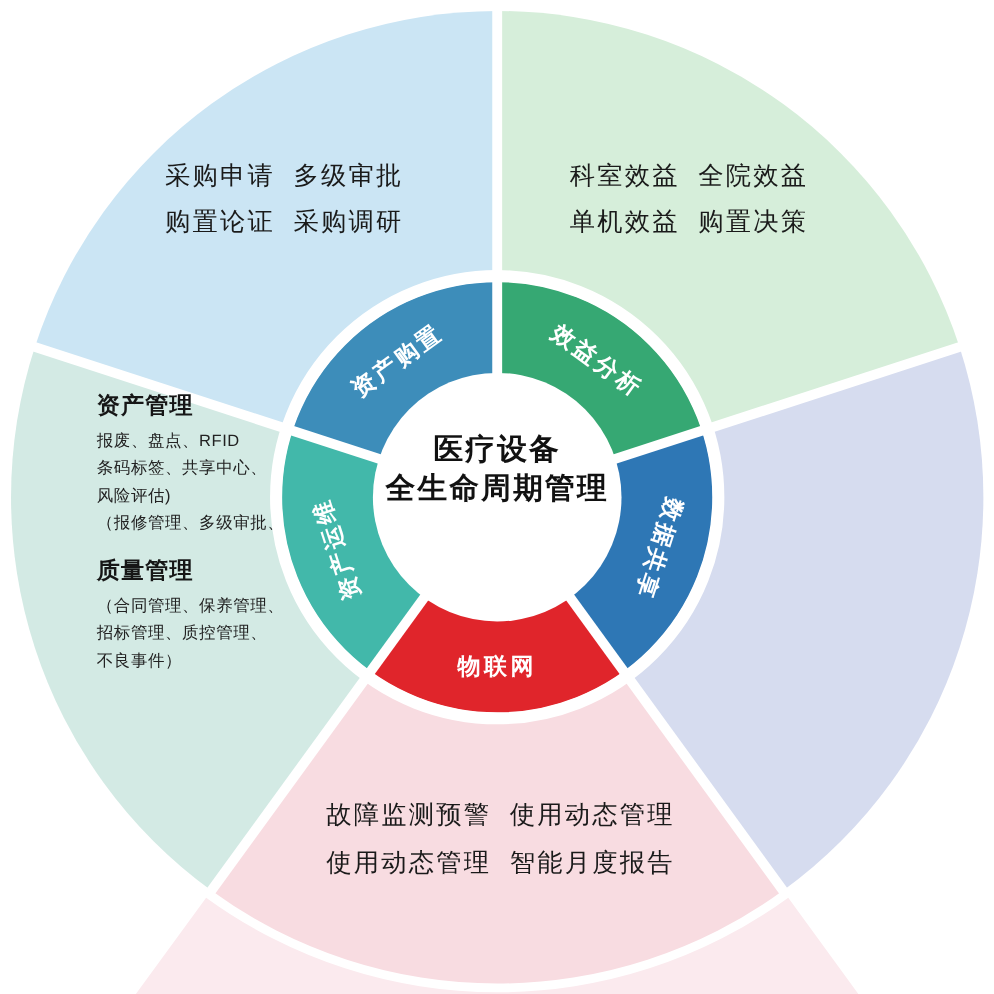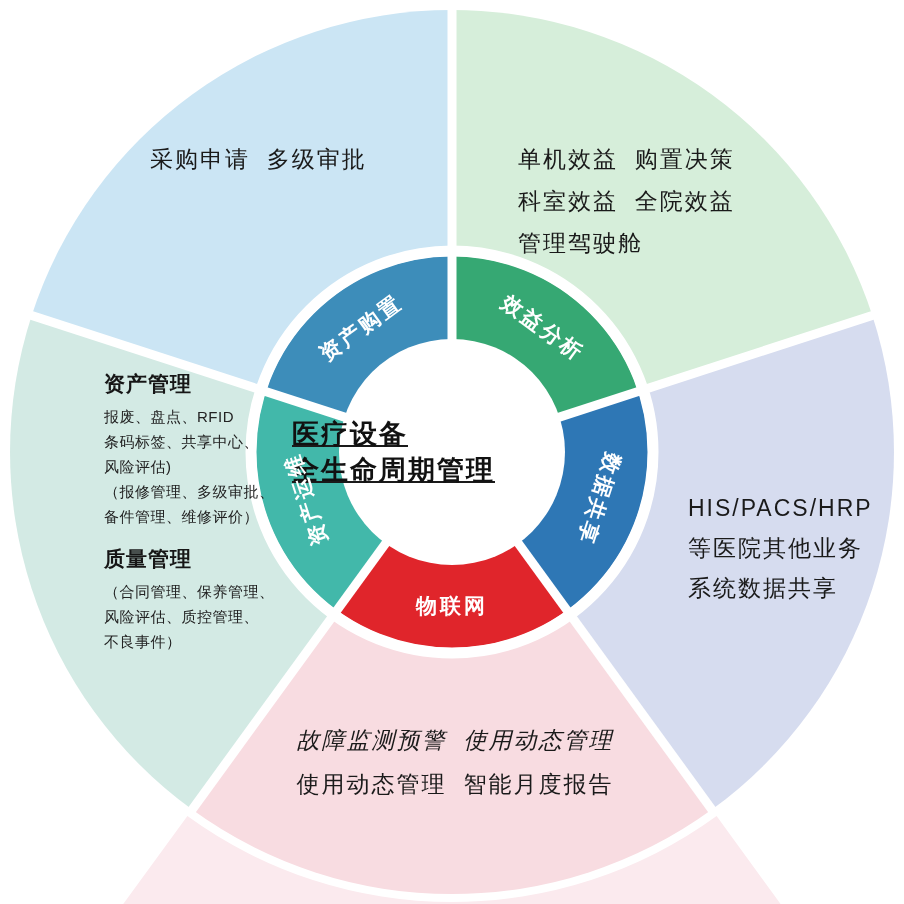--- a/index.html
+++ b/index.html
@@ -24,24 +24,24 @@
   .line {
     white-space: pre;
     font-size: 23px;
     line-height: 42px;
     font-weight: 500;
     letter-spacing: 2px;
     color: #1a1a1a;
   }
   .center-title {
     left: 452px;
-    top: 452px;
+    top: 426px;
     transform: translate(-50%, -50%);
+    text-align: center;
     width: 320px;
-    text-decoration: underline;
   }
   .center-title .ct-line {
     font-size: 27px;
     font-weight: bold;
     line-height: 36px;
     letter-spacing: 2px;
     color: #111111;
   }
   .ring-label {
     transform-origin: center center;
@@ -107,47 +107,41 @@
   </div>
 
   <div class="abs ring-label" style="left:361px; top:328px; transform:translate(-50%,-50%) rotate(-36deg);">资产购置</div>
   <div class="abs ring-label" style="left:543px; top:328px; transform:translate(-50%,-50%) rotate(36deg);">效益分析</div>
   <div class="abs ring-label" style="left:599px; top:499px; transform:translate(-50%,-50%) rotate(108deg);">数据共享</div>
   <div class="abs ring-label" style="left:452px; top:606px; transform:translate(-50%,-50%);">物联网</div>
   <div class="abs ring-label" style="left:306px; top:499px; transform:translate(-50%,-50%) rotate(-108deg);">资产运维</div>
 
   <div class="abs" style="left:150px; top:138px;text-align:center;">
     <div class="line">采购申请  多级审批</div>
+    <div class="line">购置论证  采购调研</div>
   </div>
 
   <div class="abs" style="left:518px; top:138px;">
+    <div class="line">科室效益  全院效益</div>
     <div class="line">单机效益  购置决策</div>
-    <div class="line">科室效益  全院效益</div>
-    <div class="line">管理驾驶舱</div>
   </div>
 
-  <div class="abs" style="left:688px; top:488px;">
-    <div class="line" style="line-height:40px;">HIS/PACS/HRP</div>
-    <div class="line" style="line-height:40px;">等医院其他业务</div>
-    <div class="line" style="line-height:40px;">系统数据共享</div>
-  </div>
 
   <div class="abs centered-block" style="left:455px; top:718px;">
-    <div class="line" style="line-height:44px;font-style:italic;">故障监测预警  使用动态管理</div>
+    <div class="line" style="line-height:44px;">故障监测预警  使用动态管理</div>
     <div class="line" style="line-height:44px;">使用动态管理  智能月度报告</div>
   </div>
 
-  <div class="abs ops-block" style="left:88px; top:370px;margin-left:16px;">
+  <div class="abs ops-block" style="left:88px; top:354px;">
     <div class="ops-title">资产管理</div>
     <div class="ops-line">报废、盘点、RFID</div>
     <div class="ops-line">条码标签、共享中心、</div>
     <div class="ops-line">风险评估)</div>
 
     <div class="ops-line">（报修管理、多级审批、</div>
-    <div class="ops-line">备件管理、维修评价）</div>
 
     <div class="ops-title">质量管理</div>
     <div class="ops-line">（合同管理、保养管理、</div>
-    <div class="ops-line">风险评估、质控管理、</div>
+    <div class="ops-line">招标管理、质控管理、</div>
     <div class="ops-line">不良事件）</div>
   </div>
 
 </div>
 
 </body></html>

